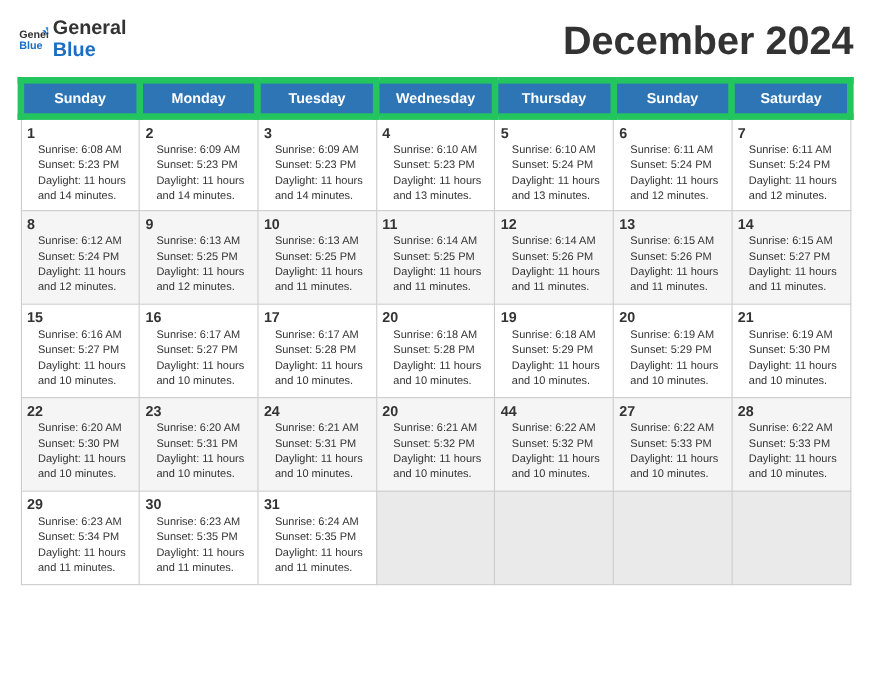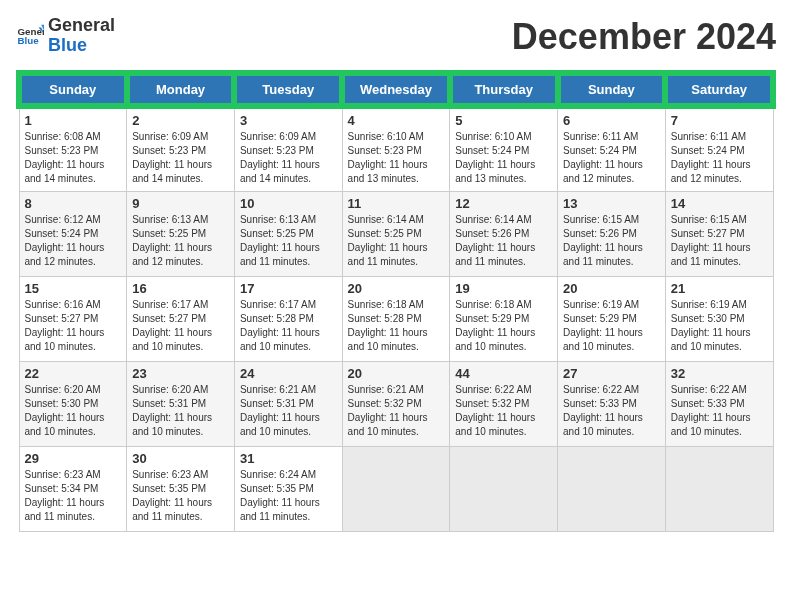--- a/index.html
+++ b/index.html
@@ -66,20 +66,21 @@
       background: #f5f5f5;
     }
     .day-num {
       font-size: 13px;
       font-weight: bold;
       display: block;
       margin-bottom: 2px;
     }
     .day-info {
       line-height: 1.4;
+      margin-left: 10px;
     }
     td.empty {
       background: #eaeaea !important;
     }
   </style>
 </head>
 <body>
 
 <div class="header-area">
   <div class="logo">
@@ -329,21 +330,21 @@
         </td>
         <td>
           <span class="day-num">27</span>
         <div class="day-info">
           Sunrise: 6:22 AM<br>
           Sunset: 5:33 PM<br>
           Daylight: 11 hours and 10 minutes.
         </div>
         </td>
         <td>
-          <span class="day-num">32</span>
+          <span class="day-num">28</span>
         <div class="day-info">
           Sunrise: 6:22 AM<br>
           Sunset: 5:33 PM<br>
           Daylight: 11 hours and 10 minutes.
         </div>
         </td>
       </tr>
       <tr>
         <td>
           <span class="day-num">29</span>

